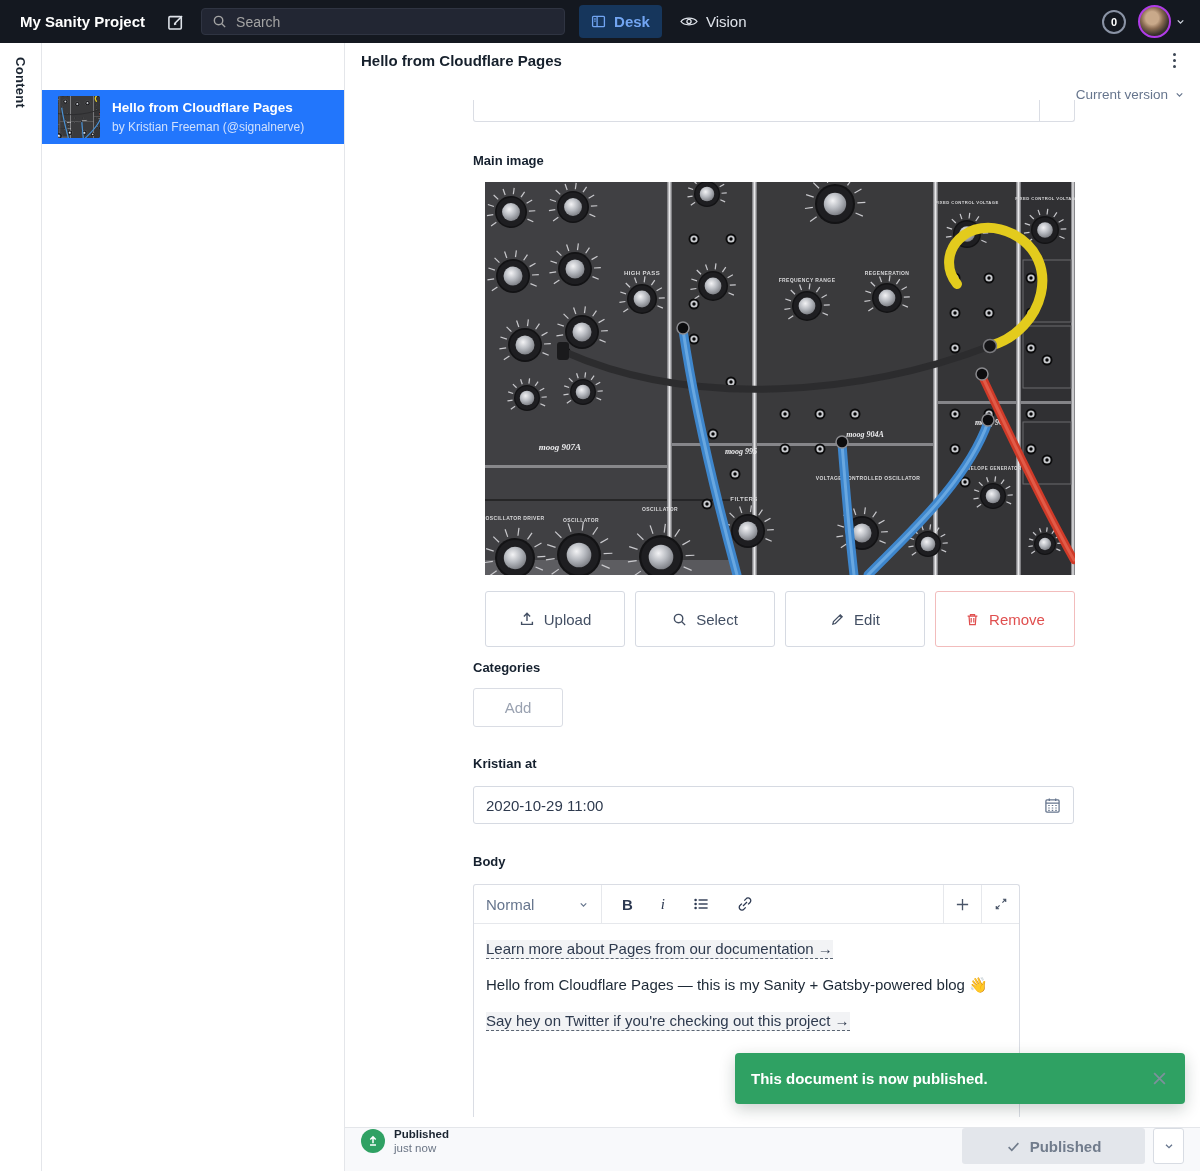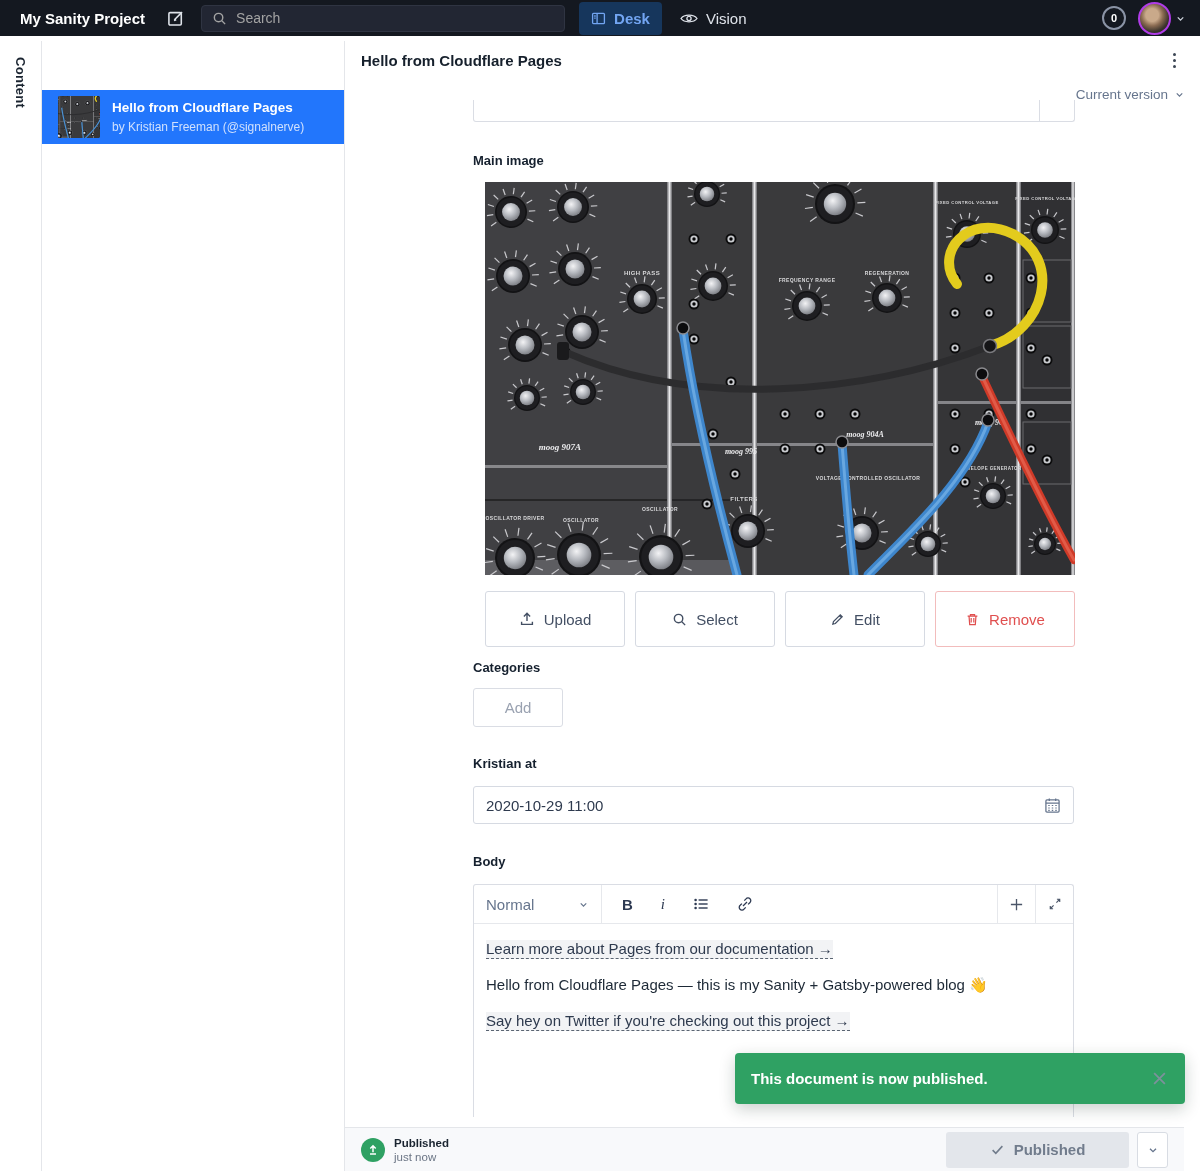--- a/index.html
+++ b/index.html
@@ -1,21 +1,21 @@
 <!DOCTYPE html>
 <html><head>
 <meta charset="utf-8">
 <style>
   * { margin:0; padding:0; box-sizing:border-box; }
   html,body { width:1200px; height:1171px; }
   body { position:relative; background:#fff; font-family:"Liberation Sans", sans-serif; overflow:hidden; color:#16202c; }
   svg { display:block; }
 
   
-  .topbar { position:absolute; left:0; top:0; right:0; height:36px; background:#141820; display:flex; align-items:center; z-index:50; }
+  .topbar { position:absolute; left:0; top:0; right:0; height:43px; background:#141820; display:flex; align-items:center; z-index:50; }
   .project-title { margin-left:20px; font-size:15px; font-weight:700; color:#fff; }
   .tb-compose { margin-left:22px; color:#dfe3ea; display:flex; cursor:pointer; }
   .searchbox { margin-left:16px; width:364px; height:27px; background:#222633; border:1px solid #2f3442; border-radius:4px; display:flex; align-items:center; gap:9px; padding:0 10px; color:#a3a3a3; font-size:14px; }
   .desk-tab { margin-left:14px; height:33px; padding:0 12px; background:#16365c; color:#72a5f2; border-radius:4px; display:flex; gap:8px; align-items:center; font-size:15px; font-weight:600; cursor:pointer; }
   .vision-tab { margin-left:18px; display:flex; gap:8px; align-items:center; color:#dfe3ea; font-size:15px; cursor:pointer; }
   .tb-spacer { flex:1; }
   .tb-badge { width:24px; height:24px; border:2px solid #8a93a5; border-radius:50%; display:flex; align-items:center; justify-content:center; font-size:11px; font-weight:700; color:#fff; margin-right:12px; }
   .avatar { width:33px; height:33px; border-radius:50%; border:2px solid #b03ce8; background:radial-gradient(circle at 42% 38%, #c9a98a 0 26%, #8a6b52 44%, #3a332c 68%, #23201c 100%); cursor:pointer; }
   .avatar-chevron { margin:0 14px 0 4px; color:#cfd4dd; display:flex; }
 
@@ -53,36 +53,36 @@
 
   .image-buttons { position:absolute; top:501px; left:140px; width:590px; display:flex; gap:10px; }
   .btn { flex:1; height:56px; border:1px solid #d6dae2; border-radius:3px; background:#fff; color:#434f63; font-size:15px; display:flex; align-items:center; justify-content:center; gap:9px; cursor:pointer; }
   .btn.danger { color:#e04f4f; border-color:#f2bcbc; }
 
   .add-btn { position:absolute; top:598px; left:128px; width:90px; height:39px; border:1px solid #dadde4; border-radius:3px; background:#fff; color:#9aa2b1; font-size:15px; display:flex; align-items:center; justify-content:center; cursor:pointer; }
 
   .published-input { position:absolute; top:696px; left:128px; width:601px; height:38px; border:1px solid #d6dae2; border-radius:3px; display:flex; align-items:center; padding:0 12px; font-size:15px; color:#2e3a4e; cursor:text; }
   .published-input .cal { margin-left:auto; color:#66758d; display:flex; cursor:pointer; }
 
-  .body-box { position:absolute; top:794px; left:128px; width:601px; height:233px; border:1px solid #dadde4; border-bottom:none; border-radius:3px 3px 0 0; background:#fff; }
+  .body-box { position:absolute; top:794px; left:128px; width:547px; height:233px; border:1px solid #dadde4; border-bottom:none; border-radius:3px 3px 0 0; background:#fff; }
   .body-toolbar { height:39px; border-bottom:1px solid #e6e8ec; display:flex; align-items:stretch; }
   .style-select { width:128px; padding:0 12px; display:flex; justify-content:space-between; align-items:center; color:#66758d; font-size:15px; border-right:1px solid #e6e8ec; cursor:pointer; }
   .tb-fmt { display:flex; align-items:center; padding:0 14px; color:#2e3a52; cursor:pointer; }
   .tb-bold { font-weight:700; font-size:15px; }
   .tb-italic { font-style:italic; font-size:15px; font-family:"Liberation Serif", serif; }
   .tb-right { margin-left:auto; display:flex; align-items:stretch; }
   .tb-cell { width:38px; border-left:1px solid #e6e8ec; display:flex; align-items:center; justify-content:center; color:#4a5568; cursor:pointer; }
   .body-content { padding:14px 12px 0; font-size:15px; color:#1d2936; line-height:22px; }
   .body-content p { margin-bottom:14px; }
   .body-link { background:#f2f3f5; border-bottom:1px dashed #5a6472; padding-bottom:1px; color:#2e3a4e; cursor:pointer; }
 
   .toast { position:absolute; left:390px; top:1012px; width:450px; height:51px; background:#2fa163; border-radius:4px; display:flex; align-items:center; padding:16px 16px; color:#fff; font-size:15px; font-weight:600; box-shadow:0 5px 16px rgba(20,40,30,.22); z-index:30; }
   .toast-close { margin-left:auto; color:#7d919b; display:flex; cursor:pointer; }
 
-  .editor-footer { position:absolute; left:0; right:16px; bottom:0; height:44px; background:#f8f9fb; border-top:1px solid #e4e6ea; display:flex; align-items:center; padding:0 16px; z-index:20; }
+  .editor-footer { position:absolute; left:0; right:0; bottom:0; height:44px; background:#f8f9fb; border-top:1px solid #e4e6ea; display:flex; align-items:flex-start; padding:0 16px; z-index:20; }
   .pub-chip { display:flex; align-items:center; gap:9px; }
   .pub-circle { width:24px; height:24px; border-radius:50%; background:#2fa163; display:flex; align-items:center; justify-content:center; color:#fff; }
   .pub-texts .t1 { font-size:11.5px; font-weight:700; color:#1a2430; }
   .pub-texts .t2 { font-size:11.5px; color:#6b7585; margin-top:2px; }
   .publish-btn { margin-left:auto; width:183px; height:36px; background:#e3e6eb; border-radius:3px; color:#717c8c; font-size:15px; font-weight:600; display:flex; align-items:center; justify-content:center; gap:9px; cursor:default; }
   .footer-chevron { width:31px; height:36px; background:#fff; border:1px solid #d8dce3; border-radius:3px; margin-left:8px; display:flex; align-items:center; justify-content:center; color:#66758d; cursor:pointer; }
 
   .synth-label { fill:#d8d8da; font-weight:700; letter-spacing:.4px; text-anchor:middle; font-family:"Liberation Sans",sans-serif; }
   .moog-label { fill:#ececee; font-style:italic; font-weight:700; text-anchor:middle; font-family:"Liberation Serif",serif; }
 </style>

